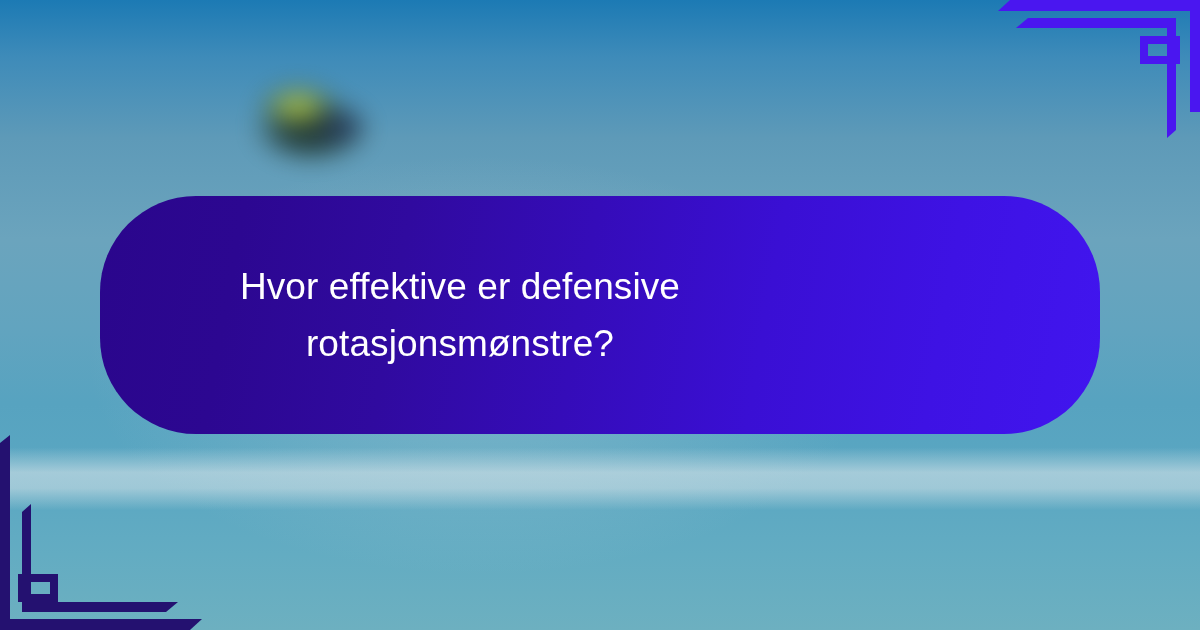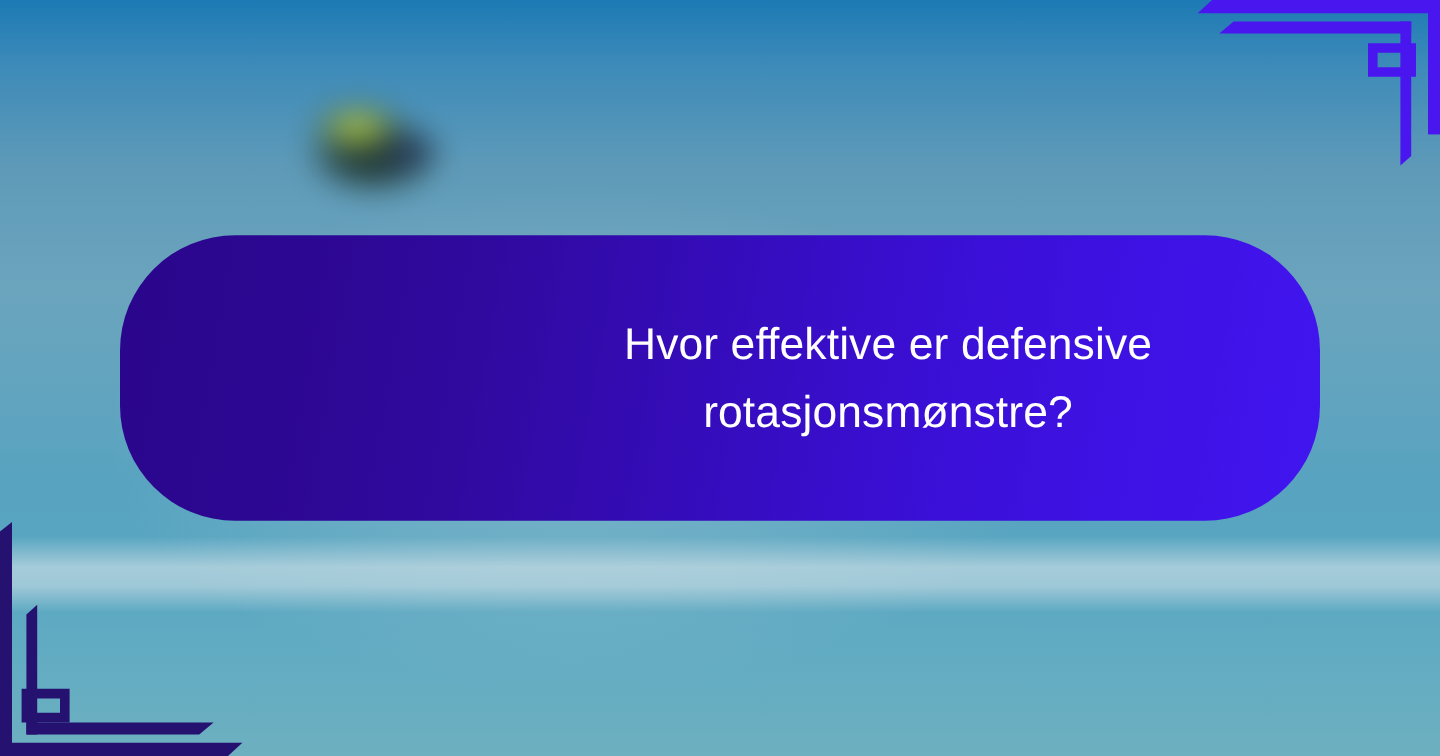--- a/index.html
+++ b/index.html
@@ -93,21 +93,21 @@
     background: linear-gradient(100deg,
       #2a068c 0%,
       #2c0791 14%,
       #300a9f 30%,
       #350cb9 48%,
       #3a0fd4 66%,
       #3e12e4 83%,
       #4115ef 100%);
     display: flex;
     align-items: center;
-    justify-content: flex-end;
+    justify-content: flex-start;
     box-sizing: border-box;
     padding: 0 90px;
   }
 
   .card-text {
     color: #ffffff;
     font-size: 37px;
     font-weight: 400;
     line-height: 1.55;
     text-align: center;

